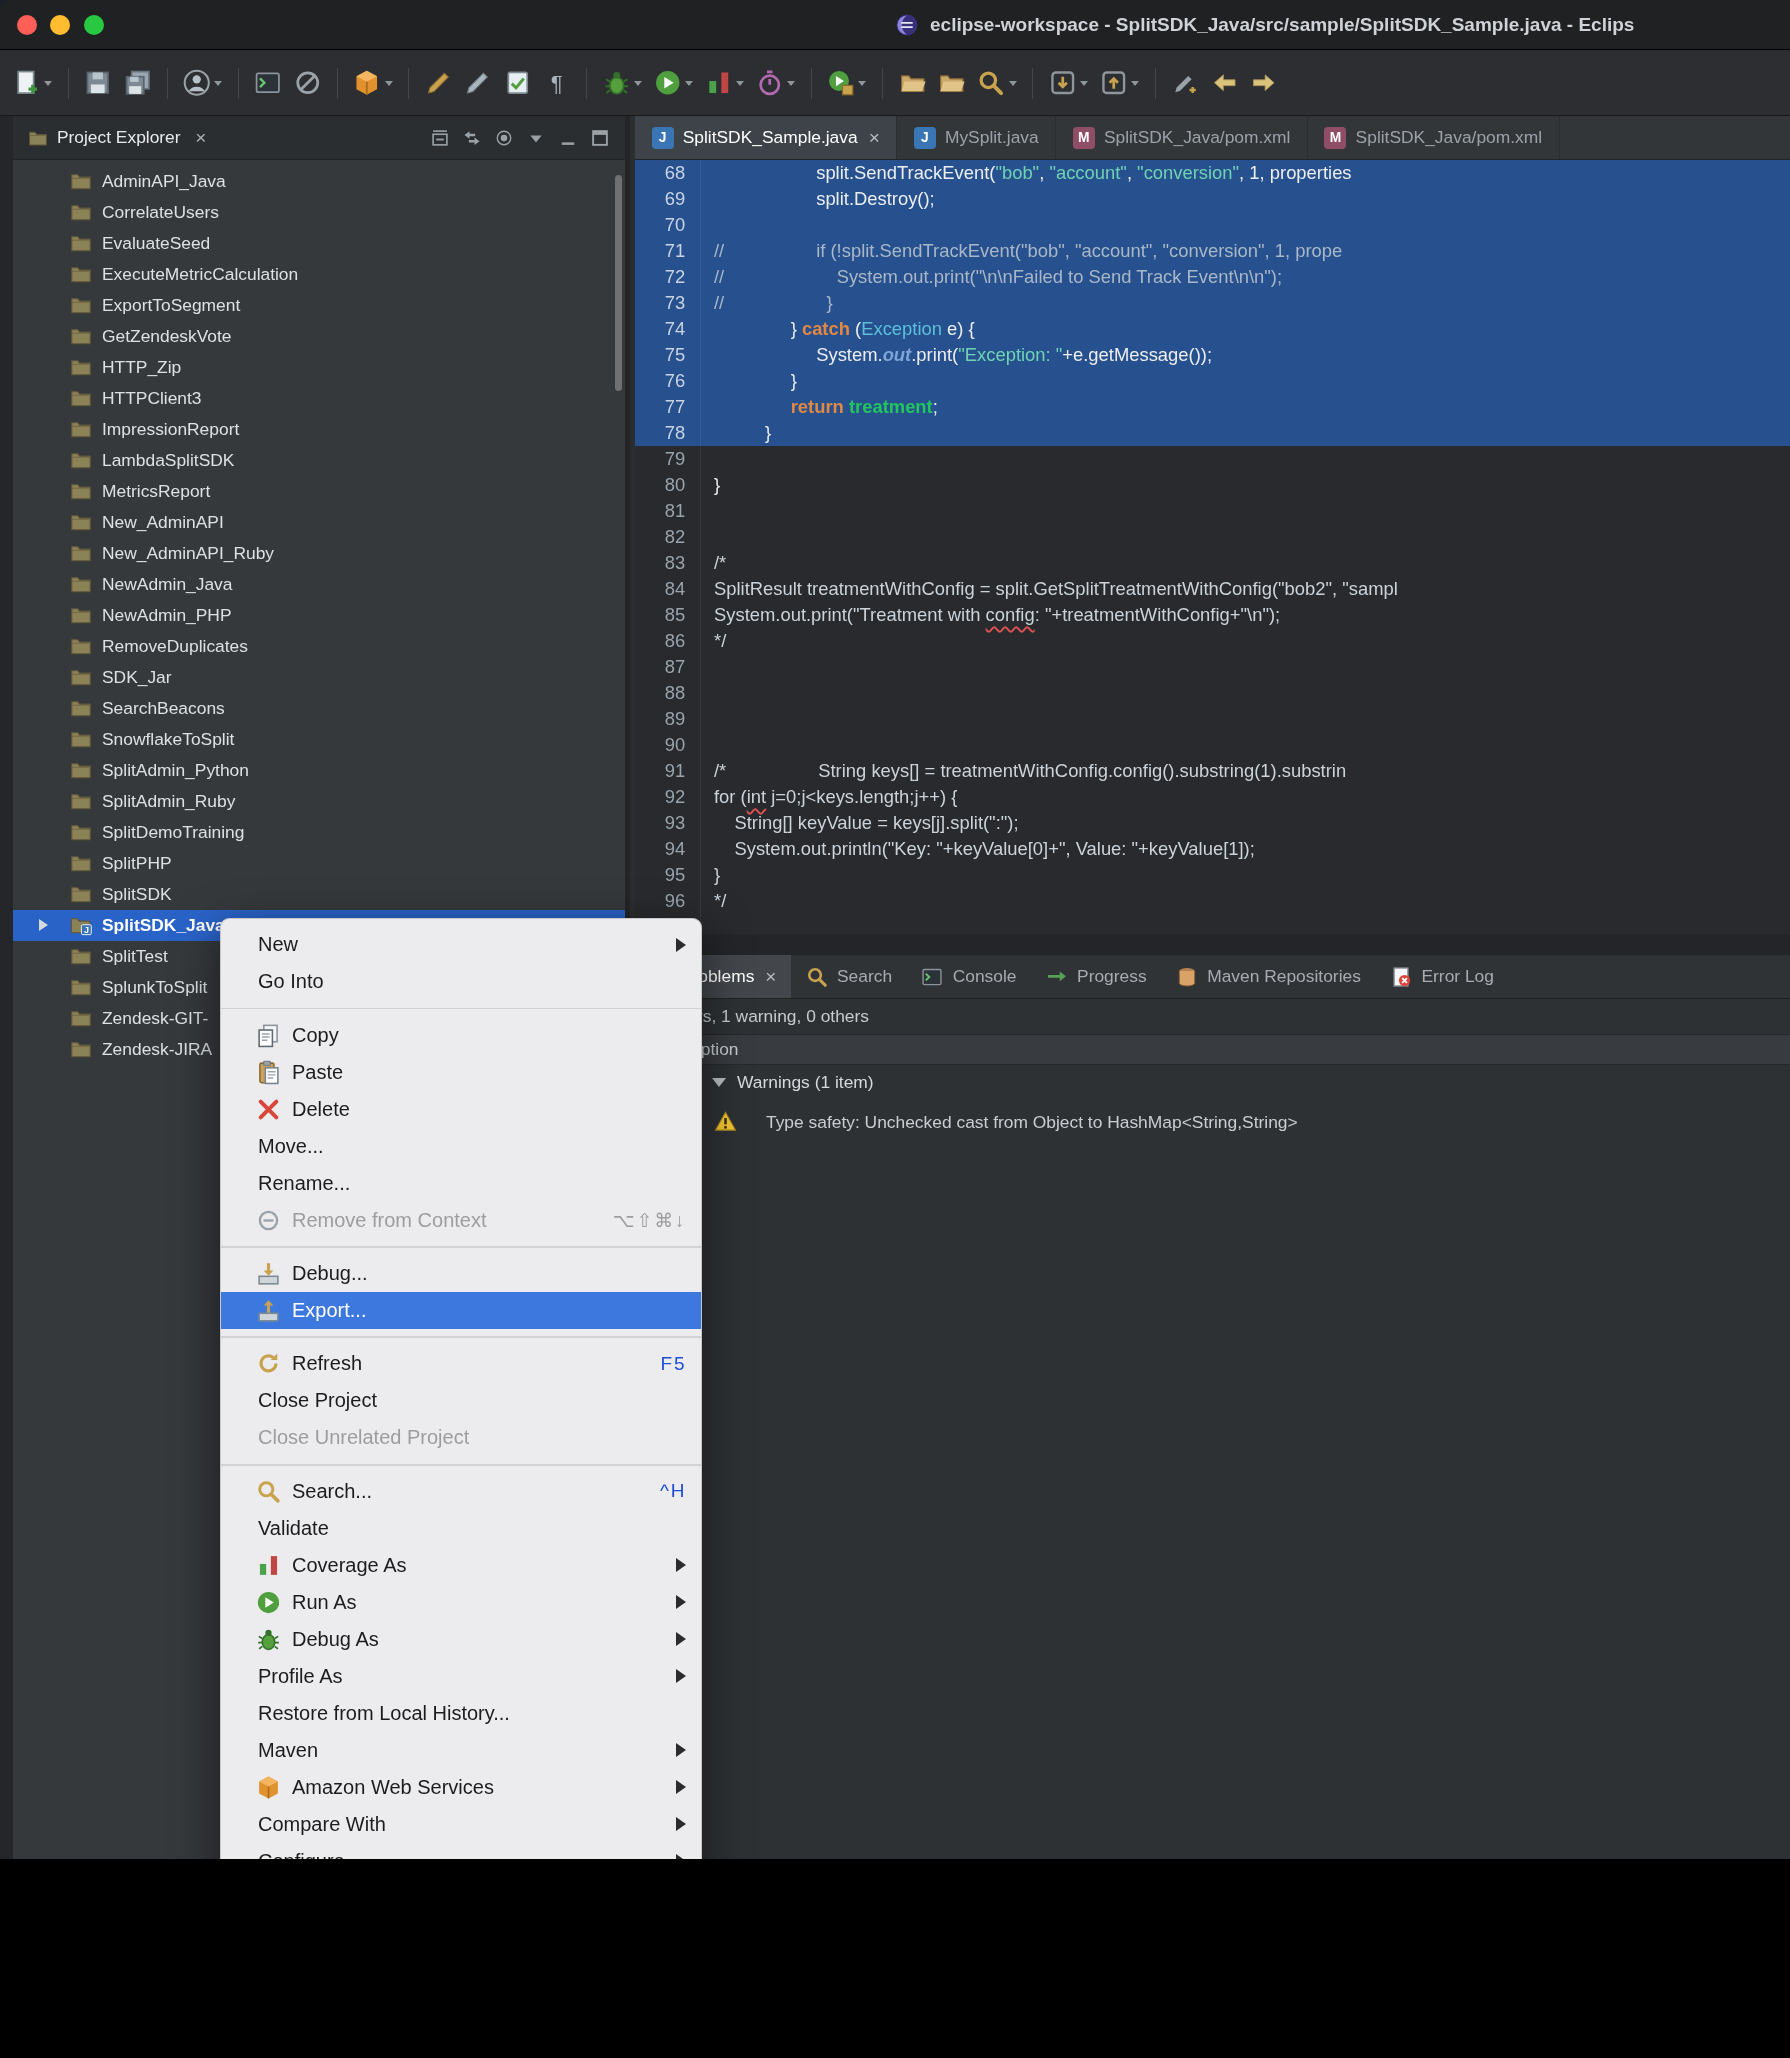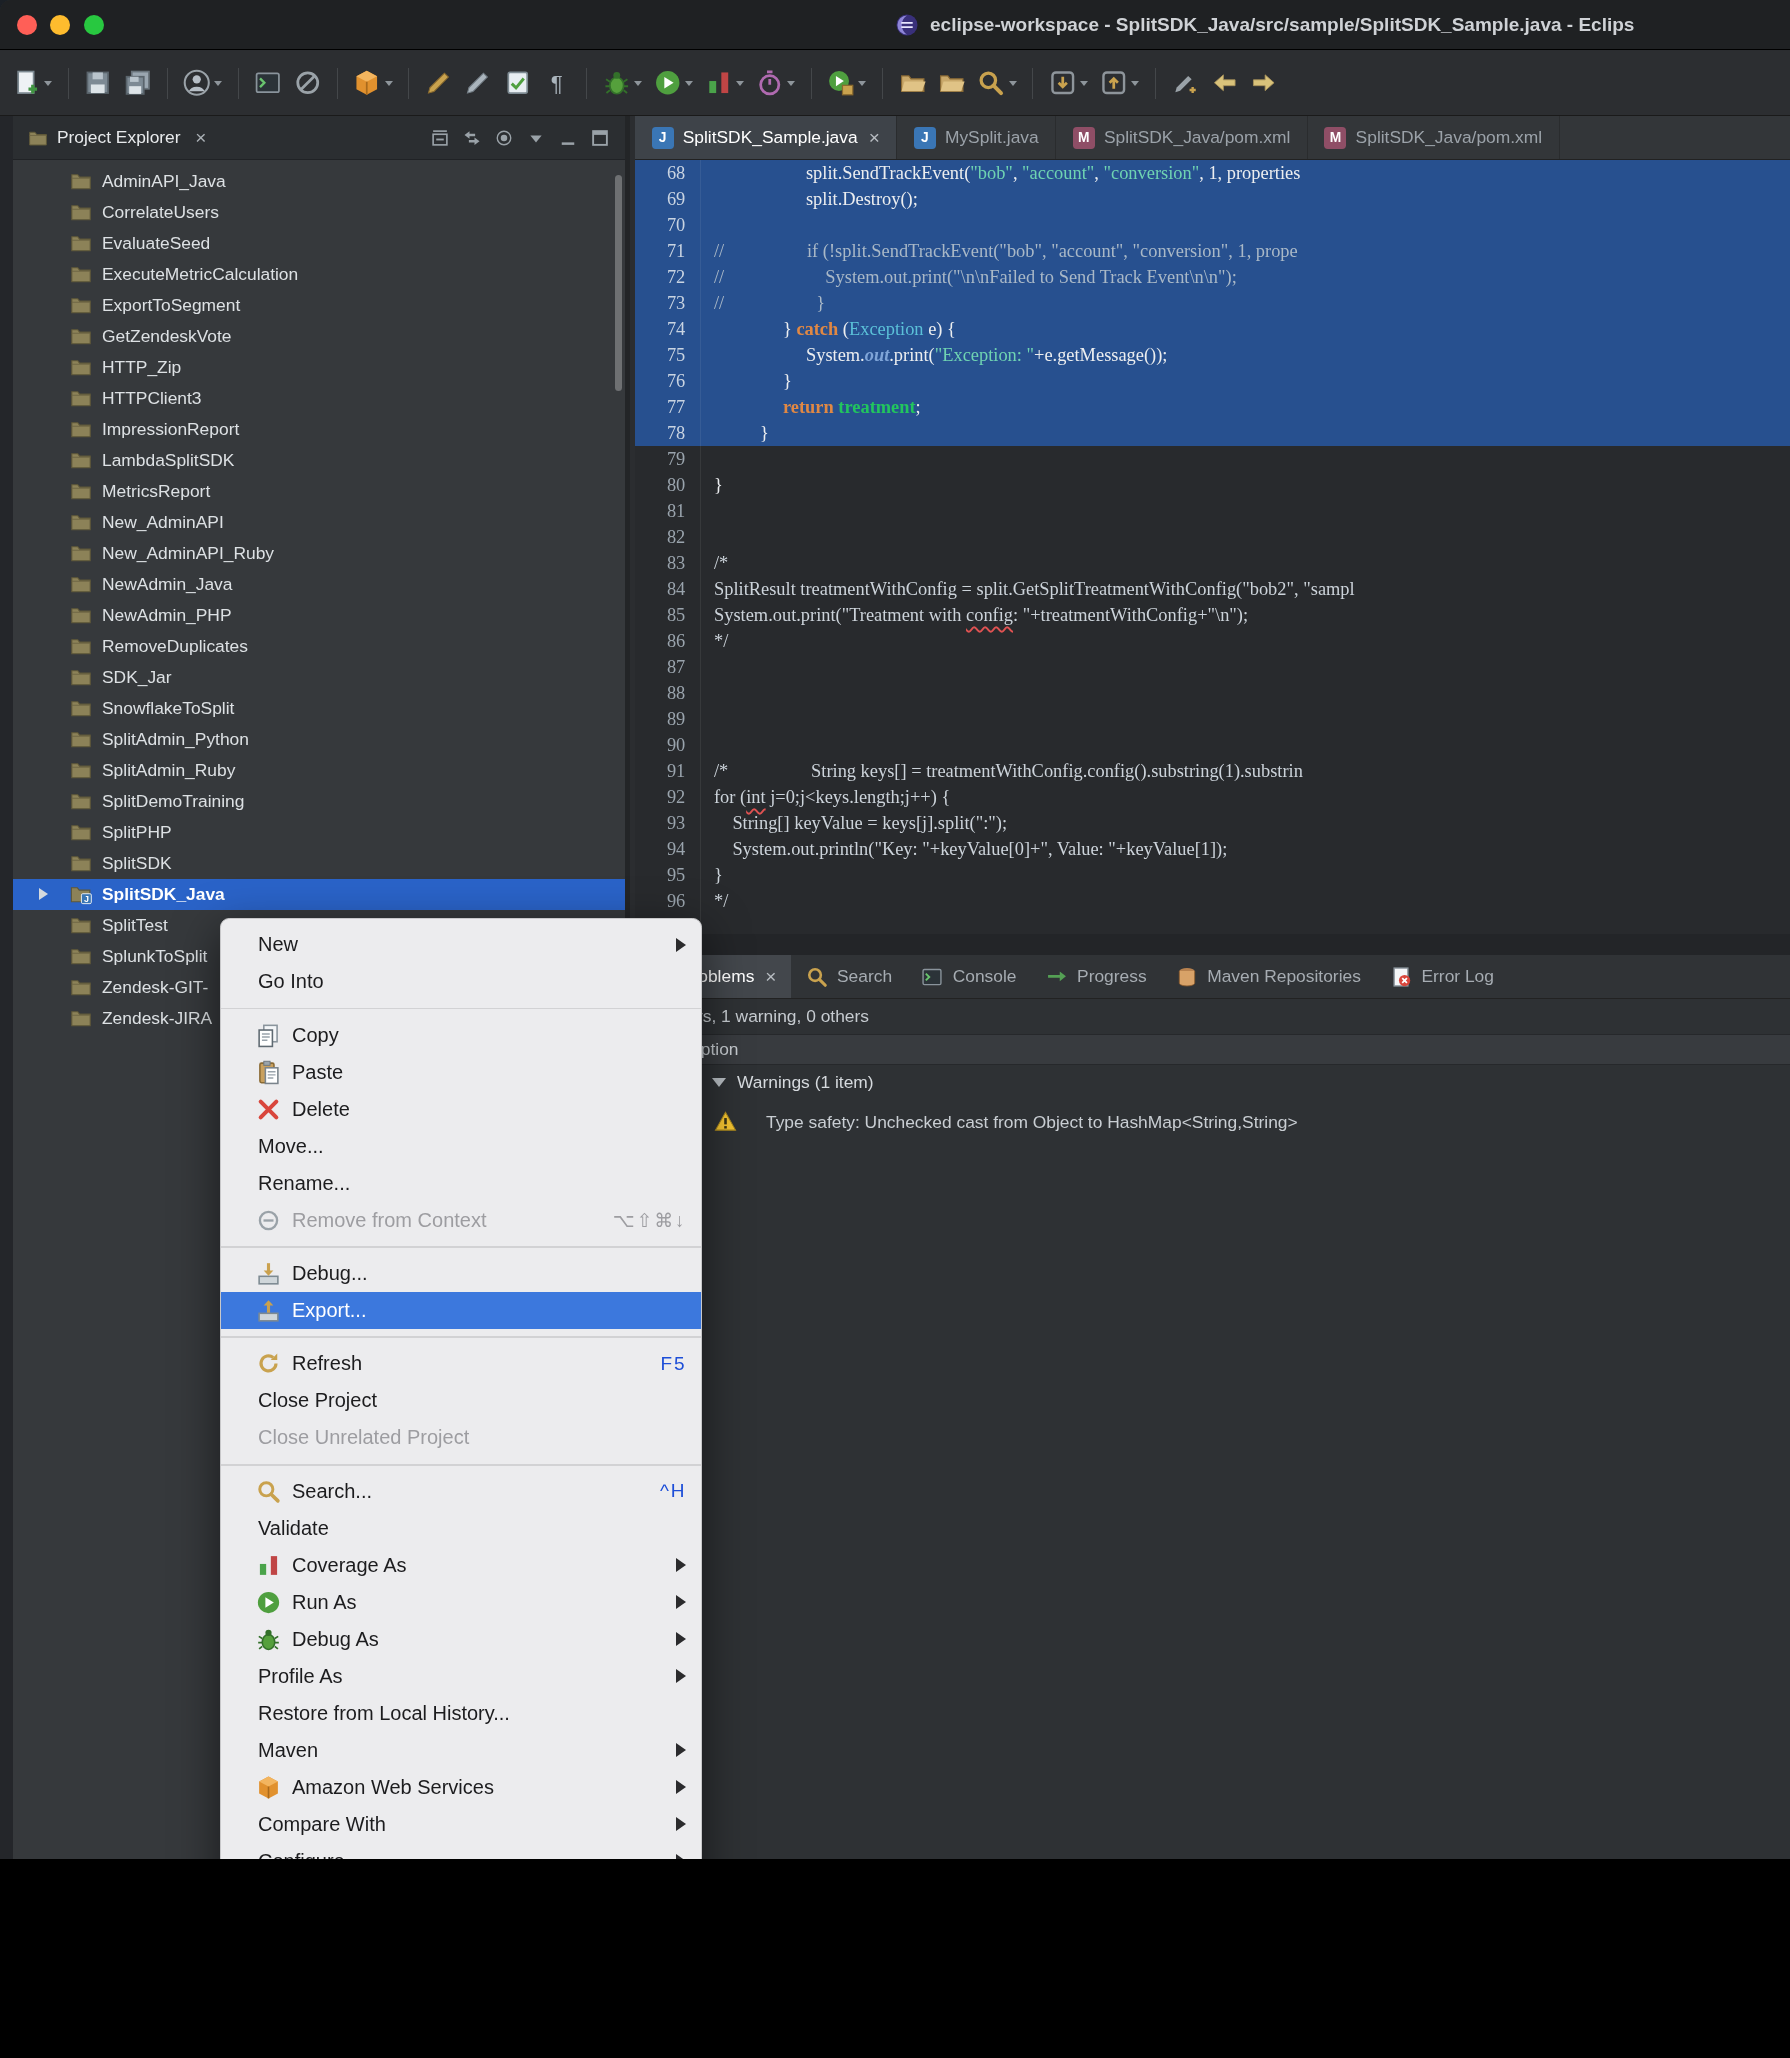--- a/index.html
+++ b/index.html
@@ -43,21 +43,21 @@
   .trow .arrow{position:absolute;left:26px;width:0;height:0;border-top:6.4px solid transparent;border-bottom:6.4px solid transparent;border-left:9.2px solid #d5dade}
   .exp-scroll{position:absolute;right:2.8px;top:59px;width:7.3px;height:216px;background:rgba(255,255,255,.28);border-radius:3.7px}
 
   .editor{position:absolute;left:635px;top:116px;right:0;height:818px;background:#282a2d}
   .tabbar{height:44px;background:#333639;border-bottom:0.9px solid #222;display:flex;align-items:stretch}
   .etab{display:flex;align-items:center;gap:9.2px;padding:0 16.5px;font-size:17.4px;color:#9ba2a9;border-right:0.9px solid #2a2c2e;white-space:nowrap}
   .etab.active{background:#3e4349;color:#fff}
   .ficon{width:22px;height:22px;border-radius:3.7px;display:flex;align-items:center;justify-content:center;color:#fff;font-weight:bold;font-size:13.8px;flex:0 0 auto}
   .ficon.java{background:#3a76b5} .ficon.maven{background:#8f4e66}
   .etab .close{color:#b7bcc1;font-size:19px;margin-left:1.8px}
-  .code{position:absolute;top:44px;left:0;right:0;bottom:0;overflow:hidden;font-family:Liberation Serif, serif;font-size:18.4px}
+  .code{position:absolute;top:44px;left:0;right:0;bottom:0;overflow:hidden;font-family:Liberation Sans, sans-serif;font-size:18.4px}
   .crow{display:flex;height:26px;line-height:26px}
   .crow.sel{background:var(--code-selection)}
   .ln{flex:0 0 66px;text-align:right;padding-right:14.7px;color:#9aa4ad;border-right:0.9px solid rgba(255,255,255,.07)}
   .crow.sel .ln{color:#c9d4e2}
   .lc{padding-left:13px;white-space:pre;color:#e6e8ea}
   .tk-pln{color:#eceef0}
   .tk-k{color:#e08844;font-weight:bold}
   .tk-str{color:#6fd3b2}
   .tk-typ{color:#5bc0d8}
   .tk-fld{color:#7fa5d8;font-style:italic;font-weight:bold}
@@ -556,20 +556,29 @@
             </span>
             <span class="tlabel">SDK_Jar</span>
           </div>
           <div class="trow">
             <span class="icn ticon">
               <svg viewBox="0 0 16 16">
                 <path d="M1.3 3.4h4.3l1.4 1.8h7.7v8.4H1.3z" fill="#8c8258" stroke="#5f5838" stroke-width="0.8"></path>
                 <path d="M1.3 6h13.4" stroke="#6e6644" stroke-width="0.7"></path>
               </svg>
             </span>
+            <span class="tlabel">SearchBeacons</span>
+          </div>
+          <div class="trow">
+            <span class="icn ticon">
+              <svg viewBox="0 0 16 16">
+                <path d="M1.3 3.4h4.3l1.4 1.8h7.7v8.4H1.3z" fill="#8c8258" stroke="#5f5838" stroke-width="0.8"></path>
+                <path d="M1.3 6h13.4" stroke="#6e6644" stroke-width="0.7"></path>
+              </svg>
+            </span>
             <span class="tlabel">SnowflakeToSplit</span>
           </div>
           <div class="trow">
             <span class="icn ticon">
               <svg viewBox="0 0 16 16">
                 <path d="M1.3 3.4h4.3l1.4 1.8h7.7v8.4H1.3z" fill="#8c8258" stroke="#5f5838" stroke-width="0.8"></path>
                 <path d="M1.3 6h13.4" stroke="#6e6644" stroke-width="0.7"></path>
               </svg>
             </span>
             <span class="tlabel">SplitAdmin_Python</span>

